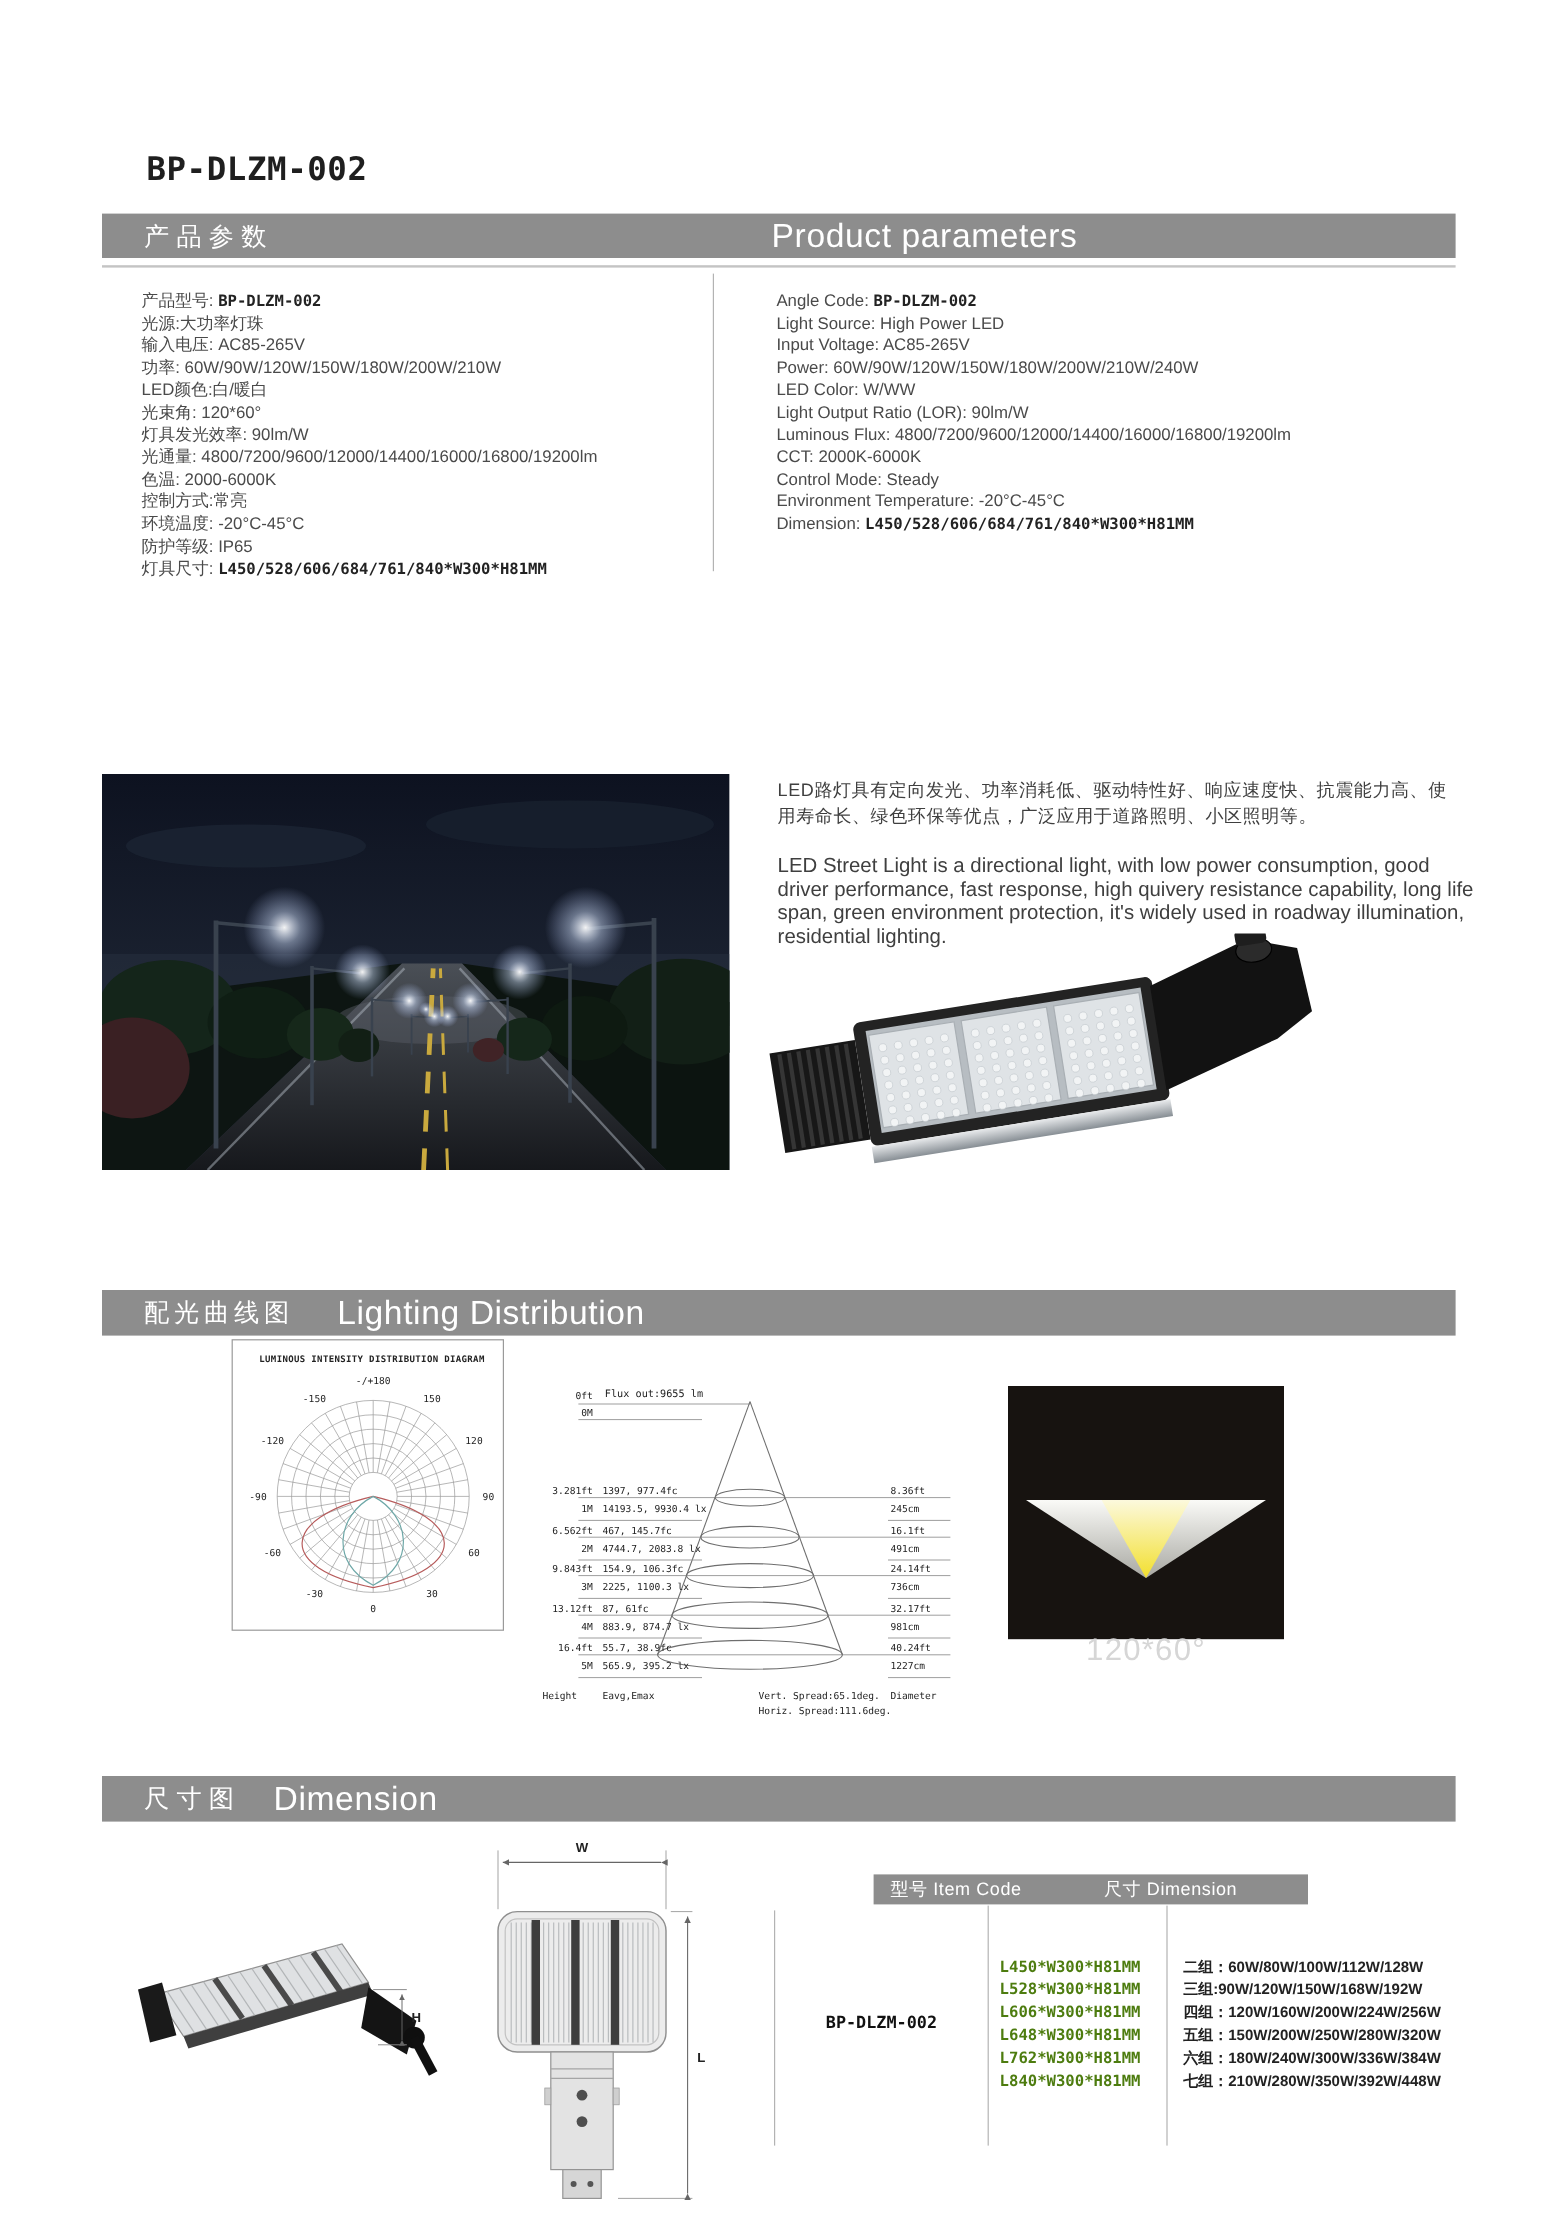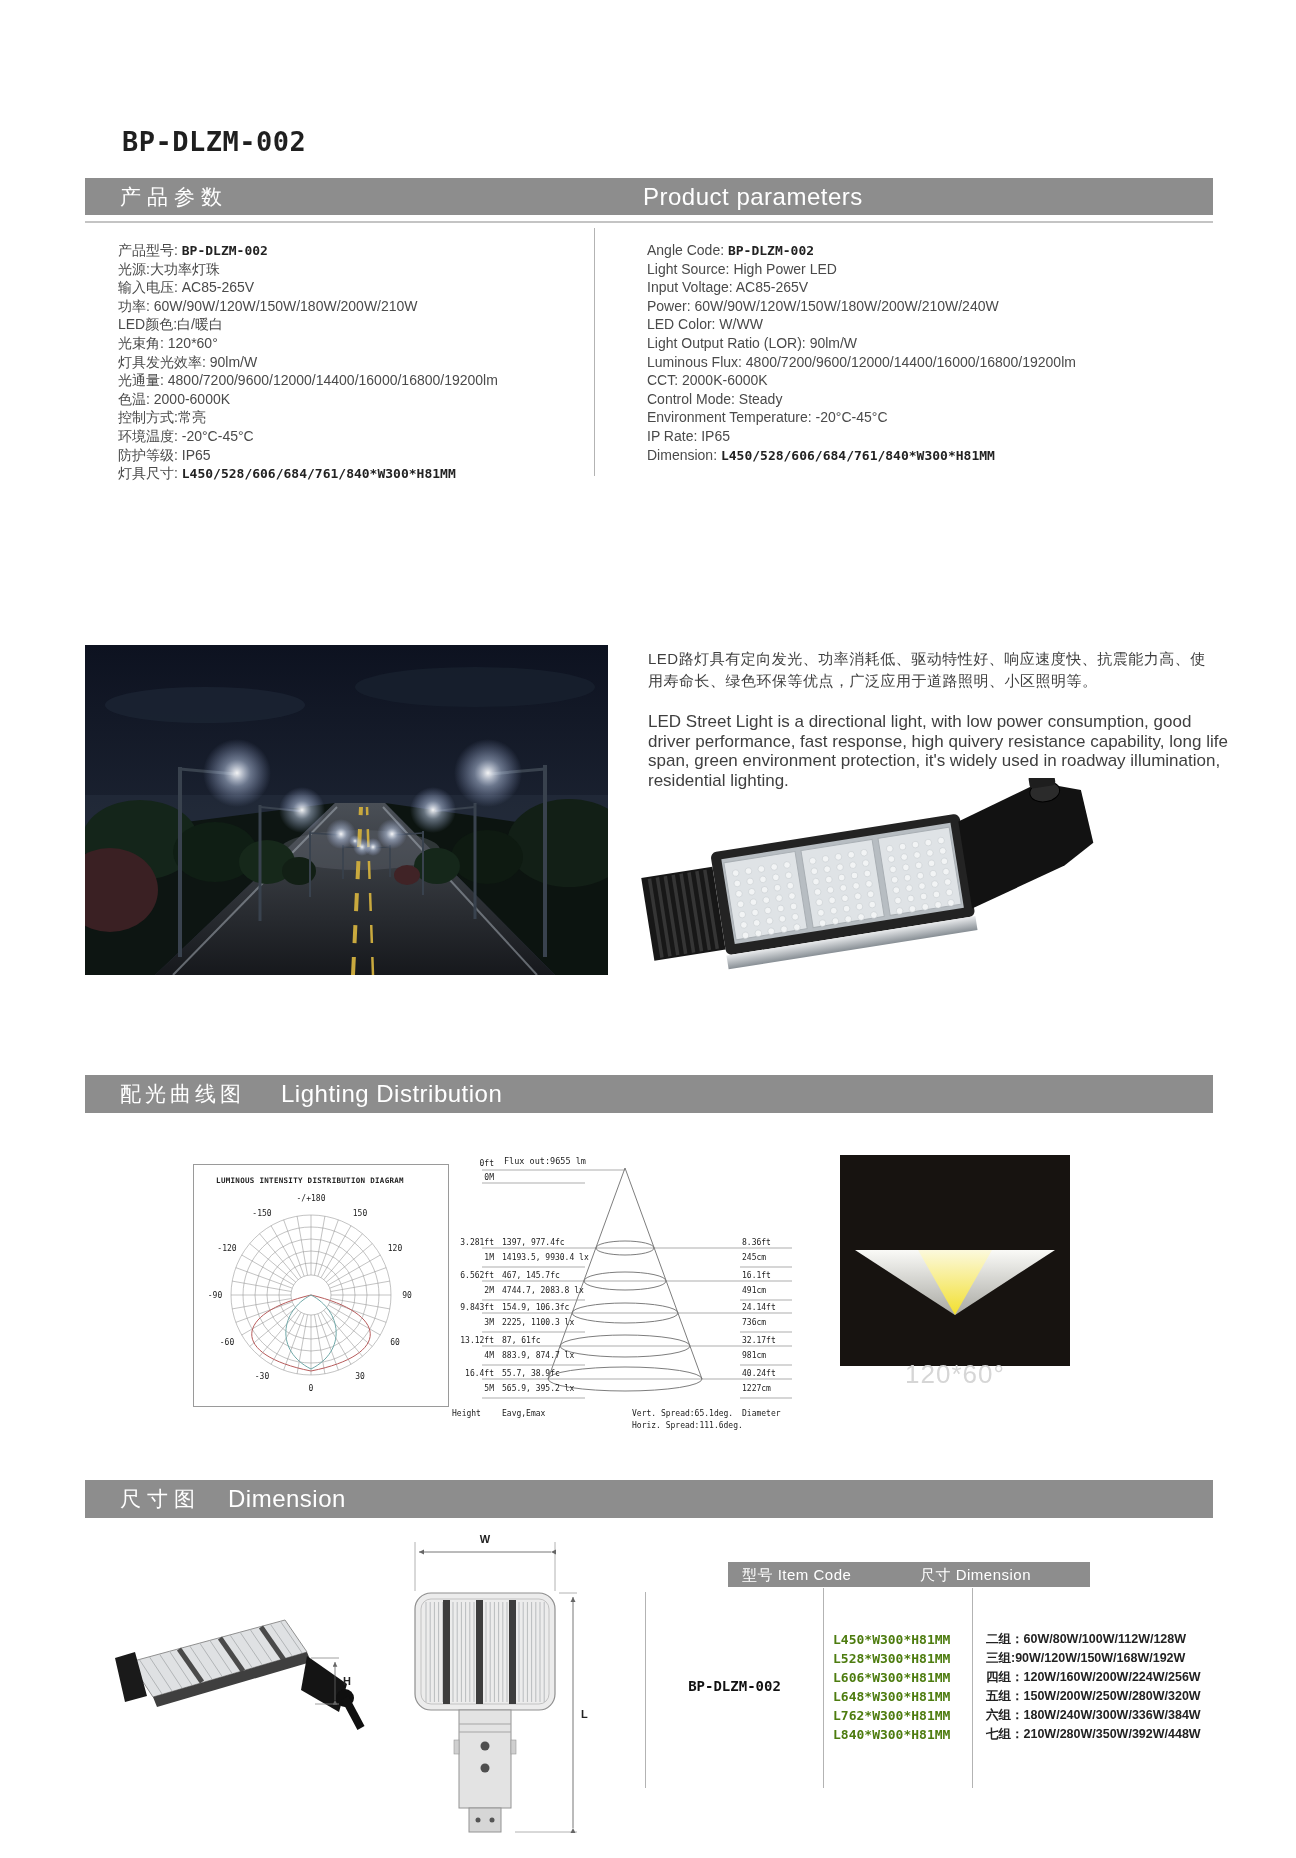--- a/index.html
+++ b/index.html
@@ -3,21 +3,21 @@
 <meta charset="utf-8">
 <style>
   *{margin:0;padding:0;box-sizing:border-box}
   html,body{background:#ffffff}
   #page{position:relative;width:1296px;height:1858px;background:#fff;
         font-family:"Liberation Sans",sans-serif;overflow:hidden}
   .page-title{position:absolute;left:122px;top:126px;font-family:"DejaVu Sans Mono",monospace;
               font-weight:bold;font-size:27px;letter-spacing:.5px;color:#1f1f1f;white-space:nowrap}
   .bar{position:absolute;left:85px;width:1128px;height:38px;background:#8d8d8d;color:#fff}
   .bar .cn{position:absolute;top:50%;transform:translateY(-50%);font-size:21px;letter-spacing:6px;white-space:nowrap}
-  .bar .en{position:absolute;top:50%;transform:translateY(-50%);font-size:24px;letter-spacing:.5px;white-space:nowrap}
+  .bar .en{position:absolute;top:50%;transform:translateY(-50%);font-size:28px;letter-spacing:.5px;white-space:nowrap}
   .hline{position:absolute;background:#c4c4c4}
   .vline{position:absolute;background:#b3b3b3;width:1px}
   .spec-col{position:absolute;font-size:14px;color:#4a4a4a}
   .spec-line{height:18.6px;line-height:18.6px;white-space:nowrap}
   .bval{font-family:"DejaVu Sans Mono",monospace;font-weight:bold;font-size:13px;color:#222}
   .intro{position:absolute;color:#3f3f3f}
   .intro.cn{font-size:15px;line-height:21.5px;letter-spacing:.5px}
   .intro.en{font-size:17px;line-height:19.5px}
   .figure-box{position:absolute}
   .polar-box{border:1px solid #9a9a9a;background:#fff}
@@ -78,21 +78,20 @@
       <div class="spec-line"><span>Angle Code: </span><span class="bval">BP-DLZM-002</span></div>
       <div class="spec-line"><span>Light Source: High Power LED</span><span class="bval"></span></div>
       <div class="spec-line"><span>Input Voltage: AC85-265V</span><span class="bval"></span></div>
       <div class="spec-line"><span>Power: 60W/90W/120W/150W/180W/200W/210W/240W</span><span class="bval"></span></div>
       <div class="spec-line"><span>LED Color: W/WW</span><span class="bval"></span></div>
       <div class="spec-line"><span>Light Output Ratio (LOR): 90lm/W</span><span class="bval"></span></div>
       <div class="spec-line"><span>Luminous Flux: 4800/7200/9600/12000/14400/16000/16800/19200lm</span><span class="bval"></span></div>
       <div class="spec-line"><span>CCT: 2000K-6000K</span><span class="bval"></span></div>
       <div class="spec-line"><span>Control Mode: Steady</span><span class="bval"></span></div>
       <div class="spec-line"><span>Environment Temperature: -20°C-45°C</span><span class="bval"></span></div>
-      <div class="spec-line"><span>IP Rate: IP65</span><span class="bval"></span></div>
       <div class="spec-line"><span>Dimension: </span><span class="bval">L450/528/606/684/761/840*W300*H81MM</span></div>
     </div>
 
   <svg class="figure-box" style="left:85px;top:645px" width="523" height="330" viewBox="0 0 523 330">
     <defs>
       <linearGradient id="sky1" x1="0" y1="0" x2="0" y2="1">
         <stop offset="0" stop-color="#0d1220"></stop>
           <stop offset="1" stop-color="#27303f"></stop>
       </linearGradient>
       <linearGradient id="road1" x1="0" y1="0" x2="0" y2="1">
@@ -298,21 +297,21 @@
       <ellipse cx="412" cy="-14" rx="15" ry="10" fill="#2b2b2b" stroke="#000"></ellipse>
       <rect x="398" y="-32" width="26" height="13" rx="4" fill="#1e1e1e"></rect>
     </g>
   </svg>
 
   <div class="bar" style="top:1075px">
     <span class="cn" style="left:35px;letter-spacing:4px">配光曲线图</span>
     <span class="en" style="left:196px">Lighting Distribution</span>
   </div>
 
-  <div class="figure-box polar-box" style="left:193px;top:1164px;width:256px;height:243px">
+  <div class="figure-box polar-box" style="left:193px;top:1116px;width:227px;height:243px">
     <svg width="233" height="241" viewBox="0 0 233 241">
       <text x="116" y="18" text-anchor="middle" class="polar-title">LUMINOUS INTENSITY DISTRIBUTION DIAGRAM</text>
       <g id="polar-grid">
           <circle cx="117" cy="130" r="20"></circle>
           <circle cx="117" cy="130" r="32"></circle>
           <circle cx="117" cy="130" r="44"></circle>
           <circle cx="117" cy="130" r="56"></circle>
           <circle cx="117" cy="130" r="68"></circle>
           <circle cx="117" cy="130" r="80"></circle>
           <line x1="117" y1="110" x2="117" y2="50"></line>

